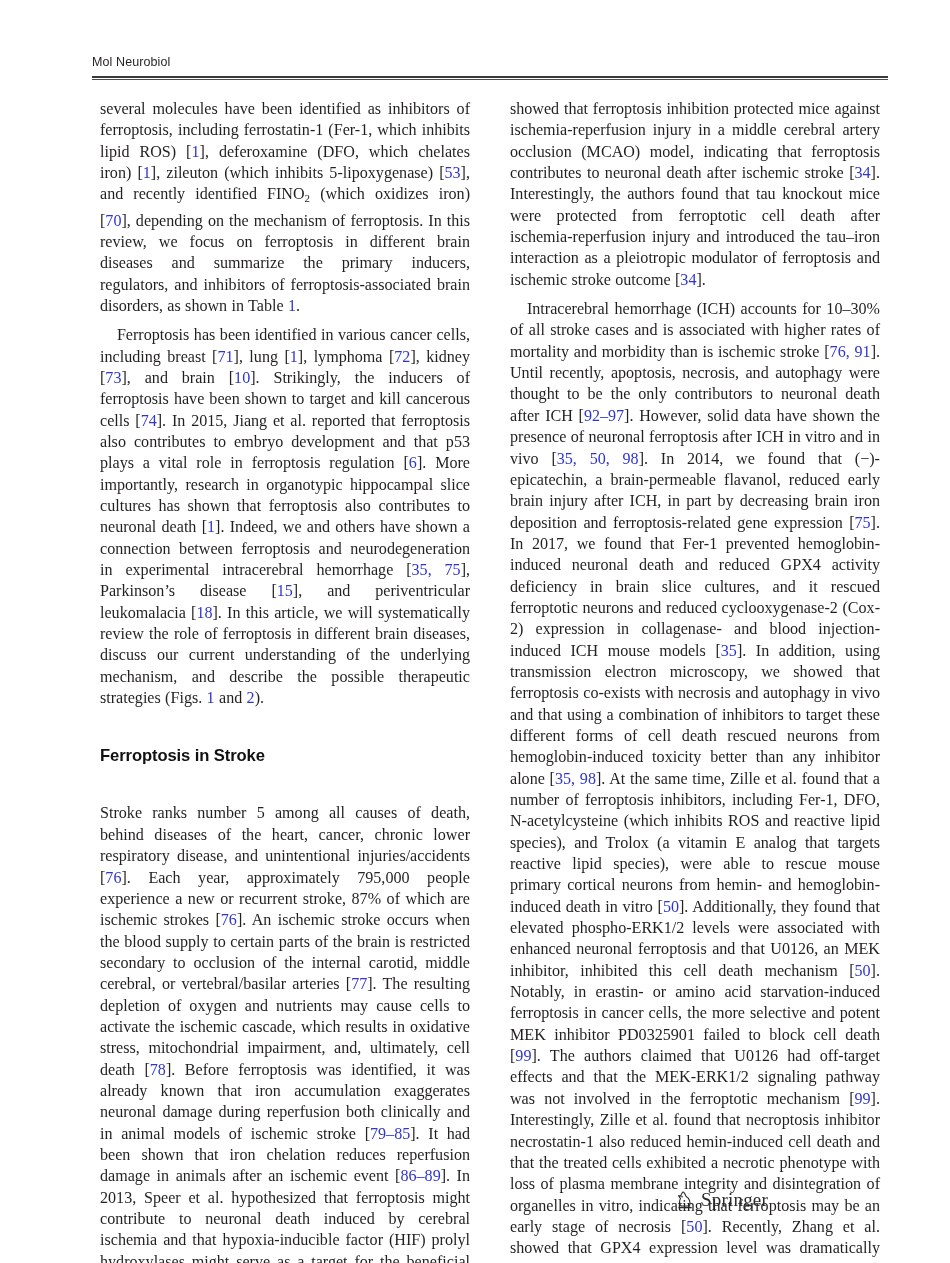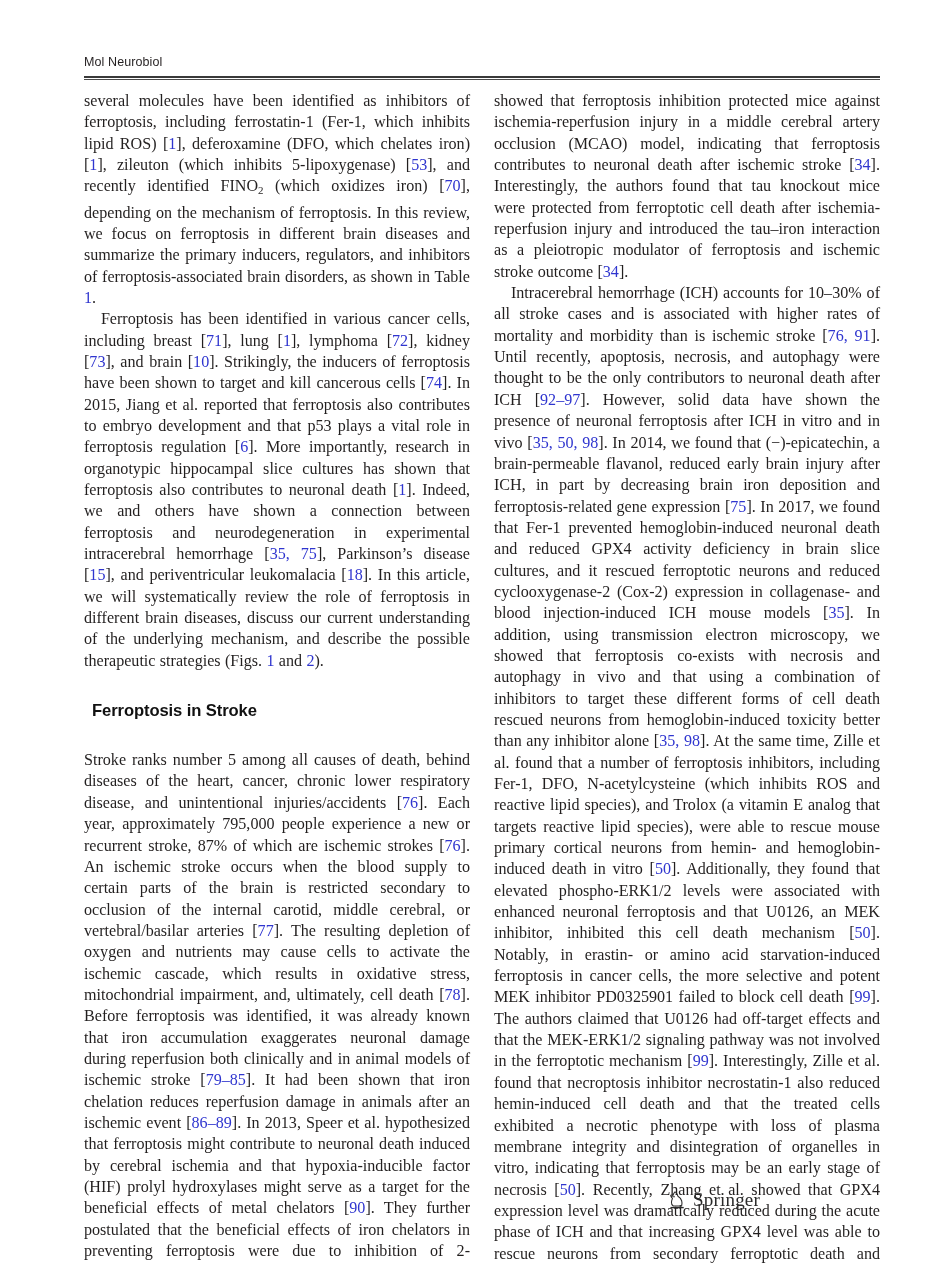--- a/index.html
+++ b/index.html
@@ -12,21 +12,21 @@
     width: 950px;
     height: 1263px;
     position: relative;
     font-family: "Liberation Serif", "DejaVu Serif", serif;
     color: #221f1f;
     overflow: hidden;
   }
 
   .page {
     position: absolute;
-    left: 8px; top: 0;
+    left: 16px; top: 0;
     width: 828px;
     height: 1263px;
   }
 
   
   .running-head {
     position: absolute;
     left: 76px;
     top: 55px;
     width: 796px;
@@ -71,21 +71,21 @@
   }
   .col {
     position: absolute;
     top: 0;
     width: 386px;
   }
   .col-left  { left: 0; }
   .col-right { left: 410px; }
 
   p.body-par {
-    margin: 0;
+    margin: 8px;
     font-size: 16.1px;
     line-height: 21.35px;
     text-align: justify;
     text-justify: inter-word;
     hyphens: manual;
     -webkit-hyphens: manual;
     text-indent: 0;
     word-spacing: 0.02em;
   }
   p.indent { text-indent: 1.05em; }

